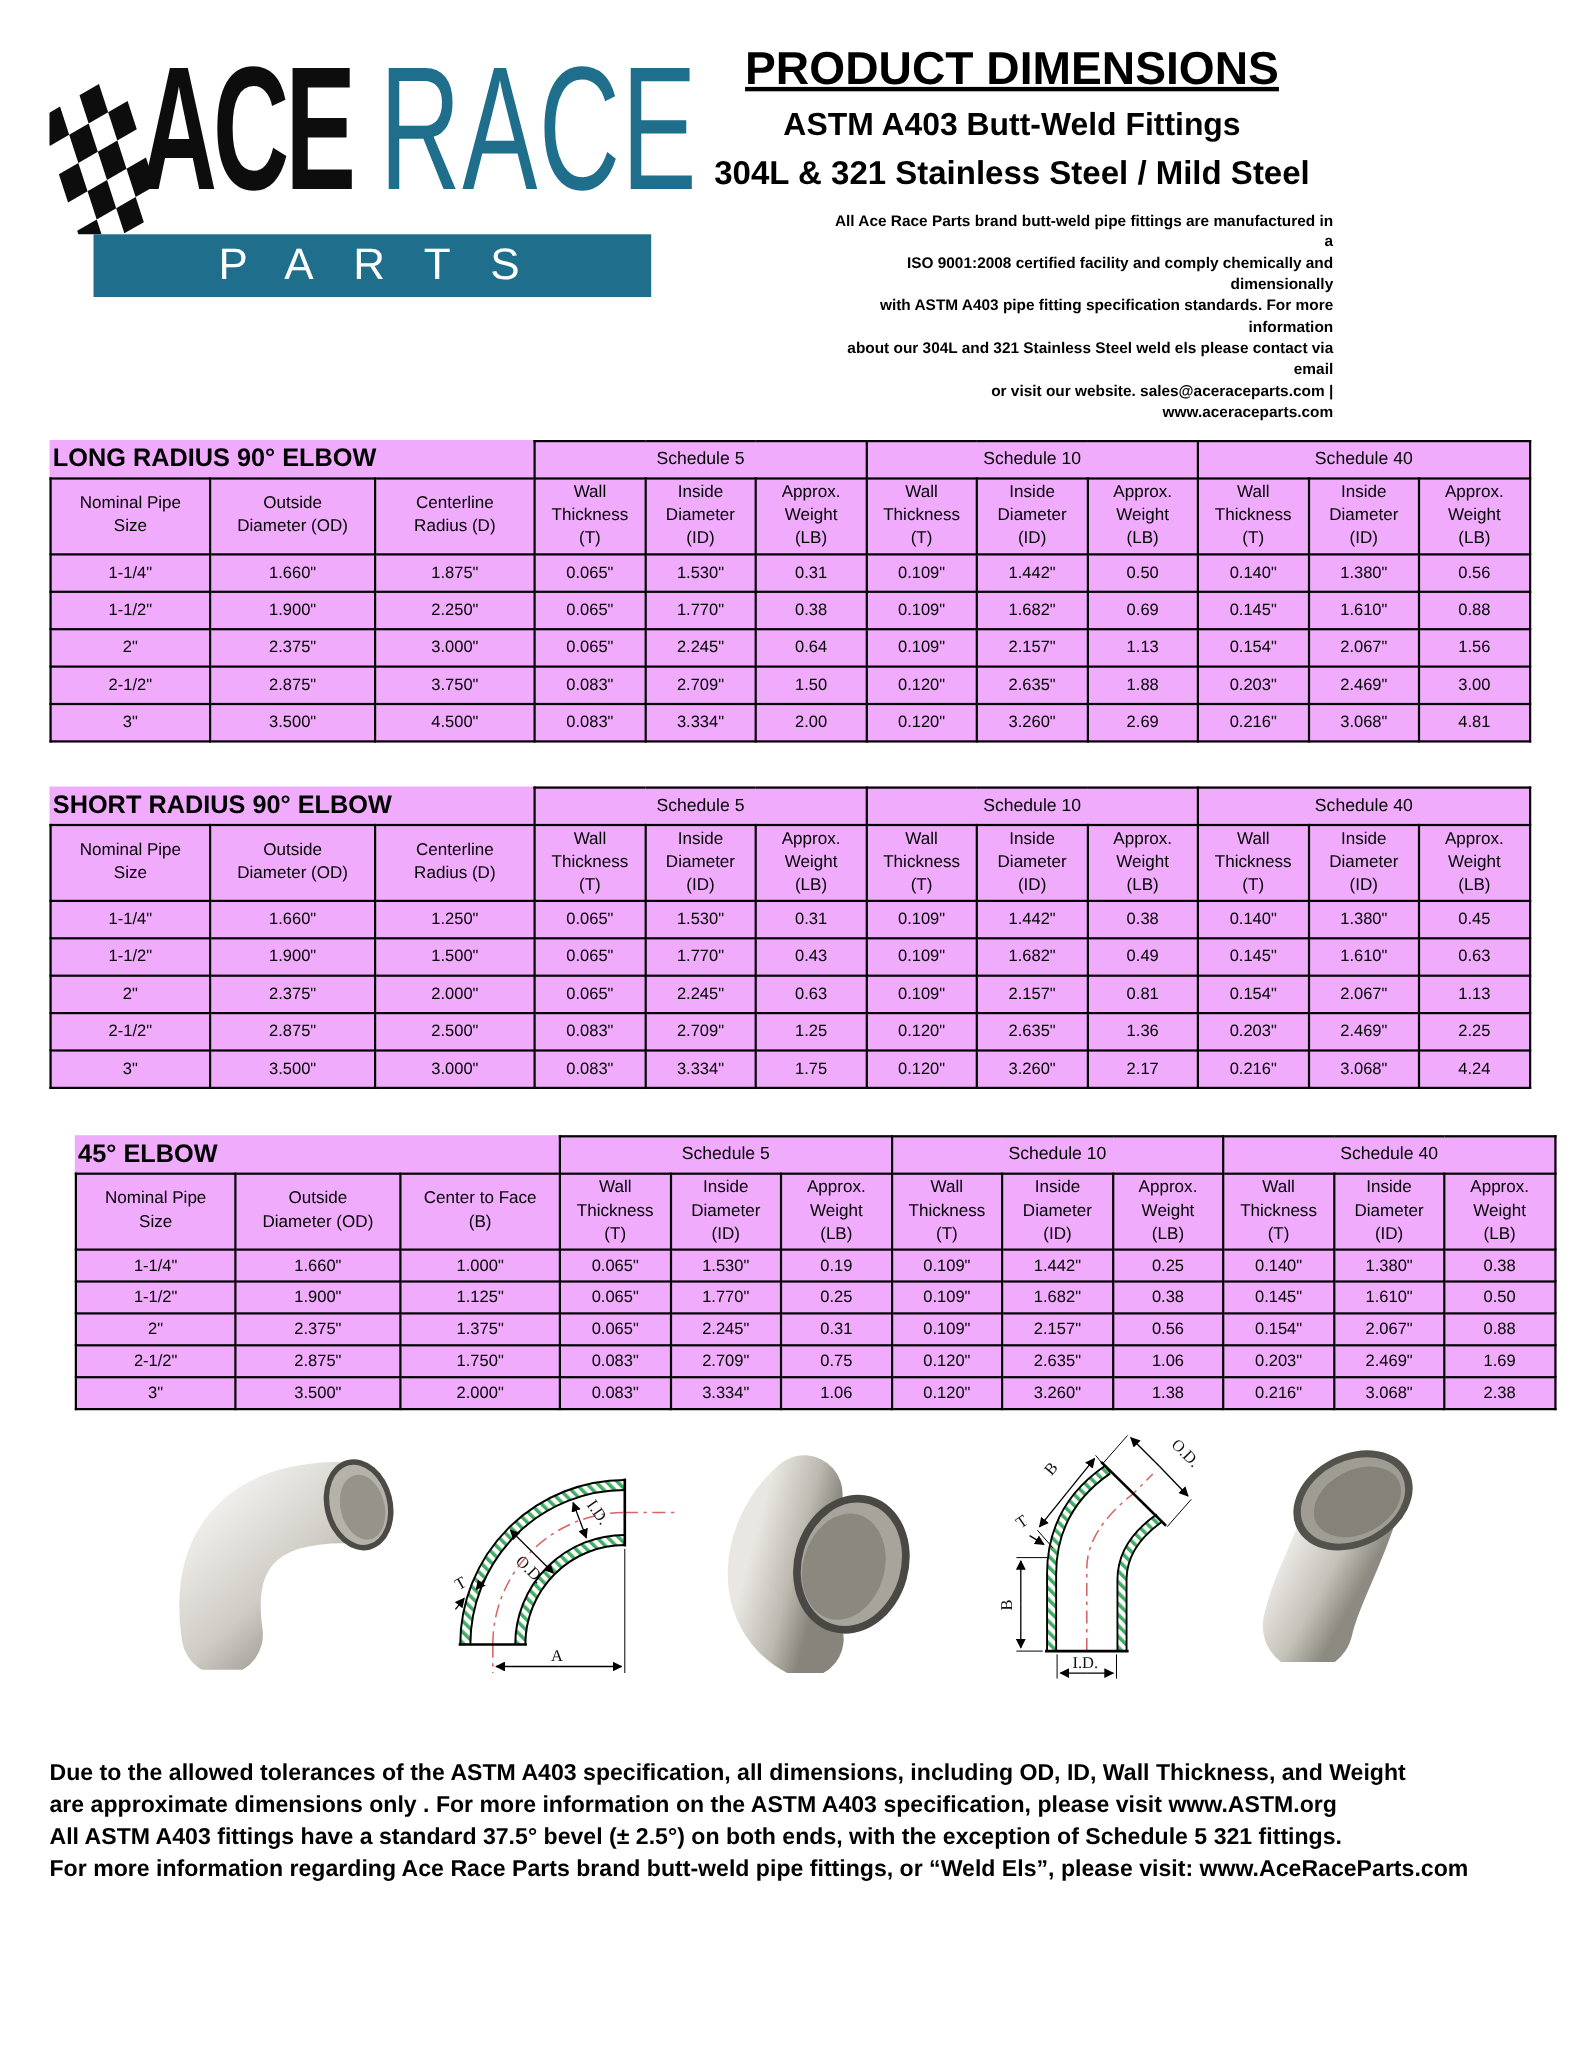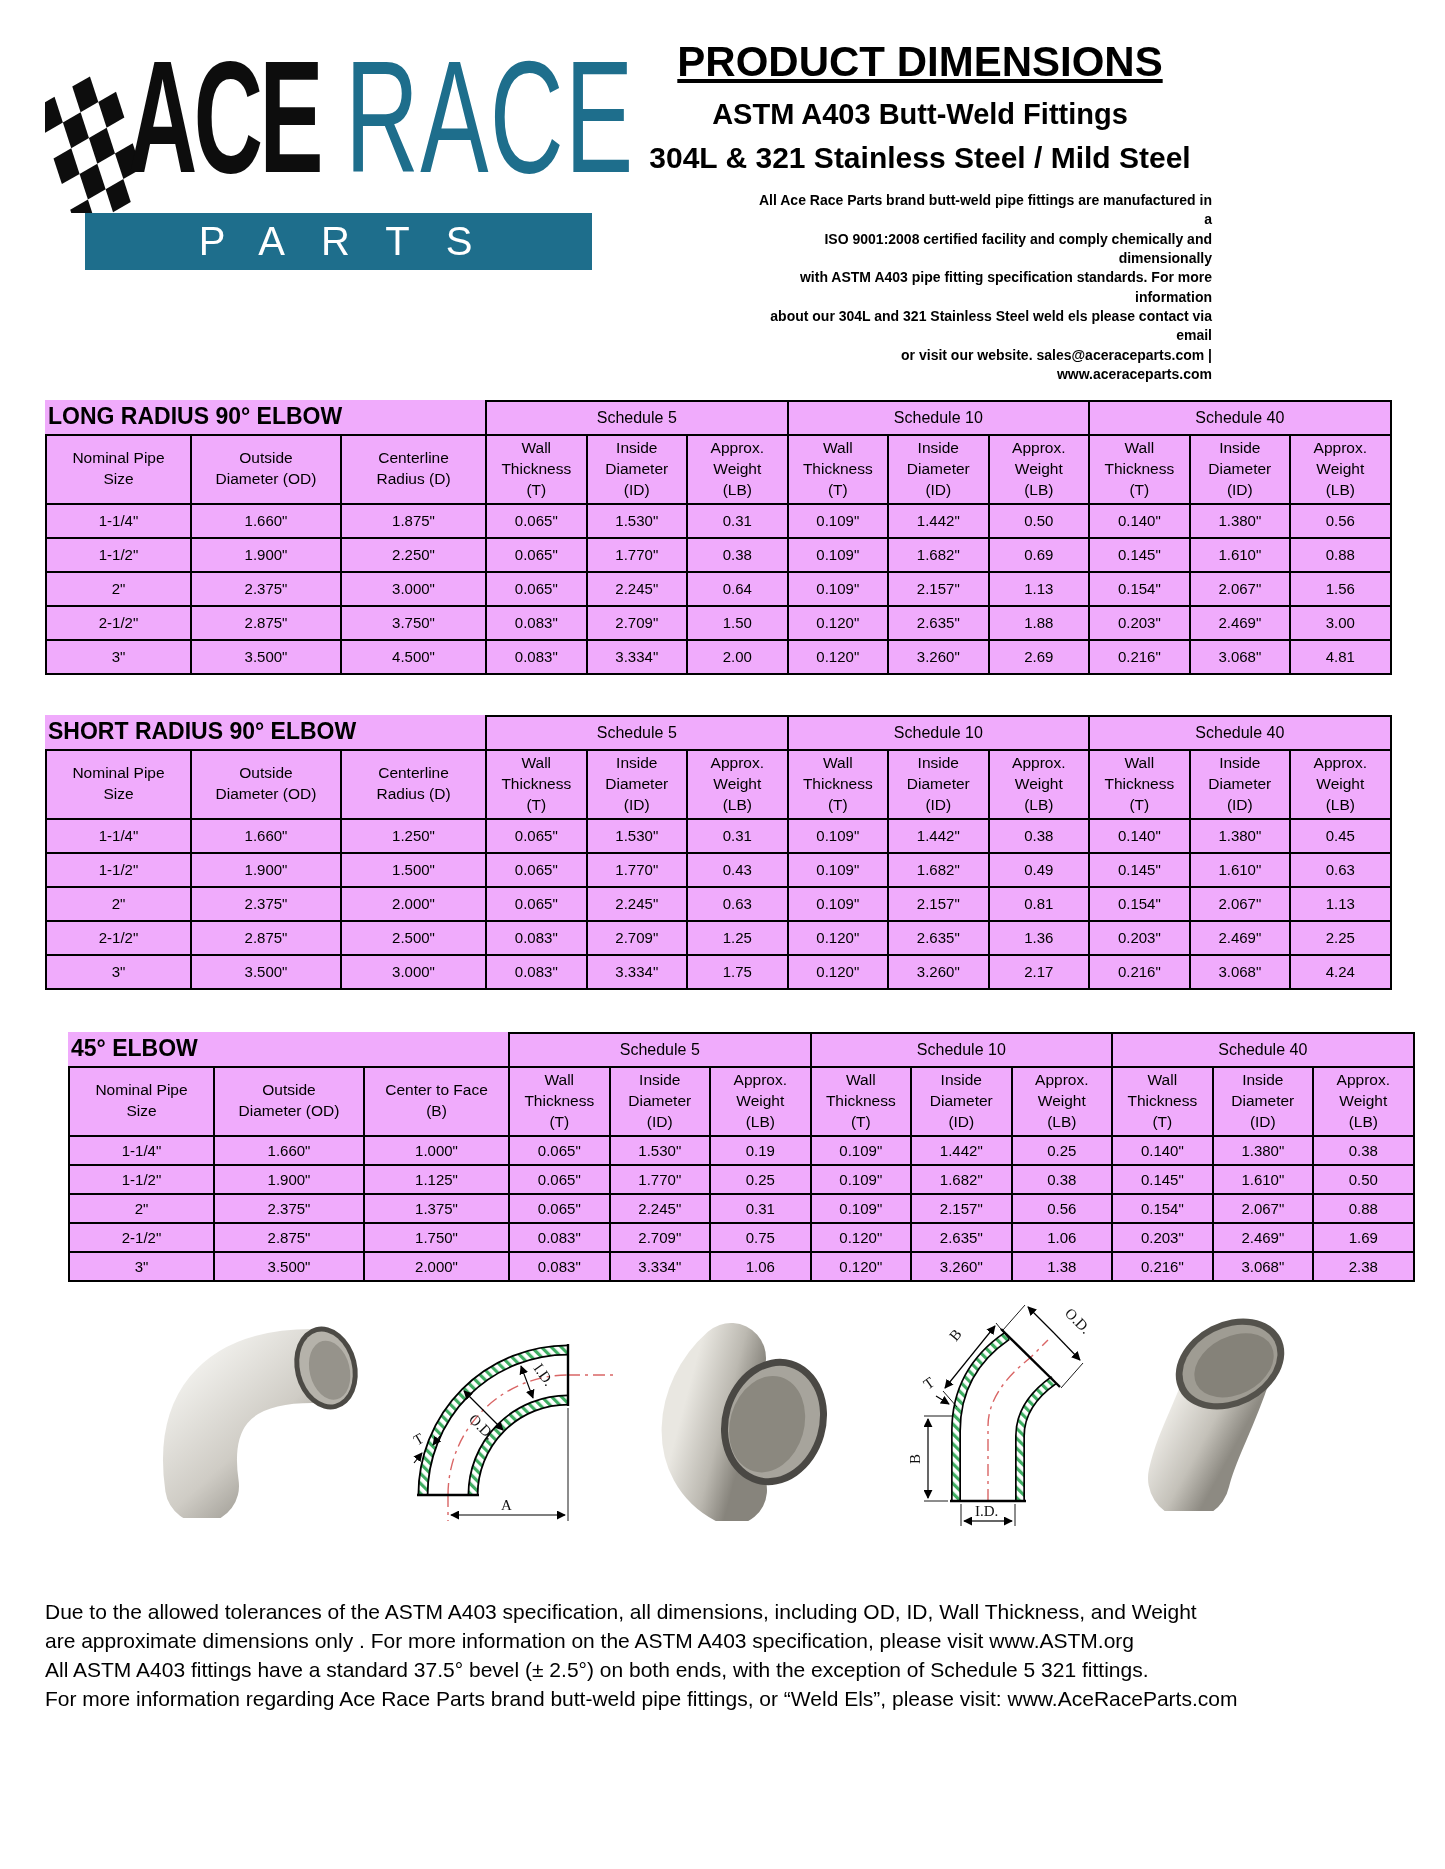--- a/index.html
+++ b/index.html
@@ -46,21 +46,21 @@
   .fig-diag2{left:882px;top:1296px;}
   .fig-photo3{left:1112px;top:1306px;}
   .diag-label{font-family:"Liberation Serif",serif;font-size:15px;fill:#111;}
   .dim-line{stroke:#000;stroke-width:1.2;fill:none;}
   .thin-ext{stroke:#000;stroke-width:0.9;fill:none;}
   .cap-line{stroke:#000;stroke-width:2.4;fill:none;}
   .center-red{stroke:#d96565;stroke-width:1.4;fill:none;stroke-dasharray:12 5 3 5;}
 
   
   .footer-notes{position:absolute;left:45px;top:1597px;width:1355px;font-size:21px;
-                font-weight:400;line-height:29px;}
+                font-weight:700;line-height:29px;}
 </style>
 </head>
 <body>
 
 <div class="page">
 
   <div class="logo-block">
     <svg class="flag-svg" width="95" height="150" viewBox="0 0 95 150">
       <g transform="rotate(-18 45 75) skewY(-12)" fill="#0d0d0d">
         <rect x="4" y="30" width="20" height="27"></rect>

